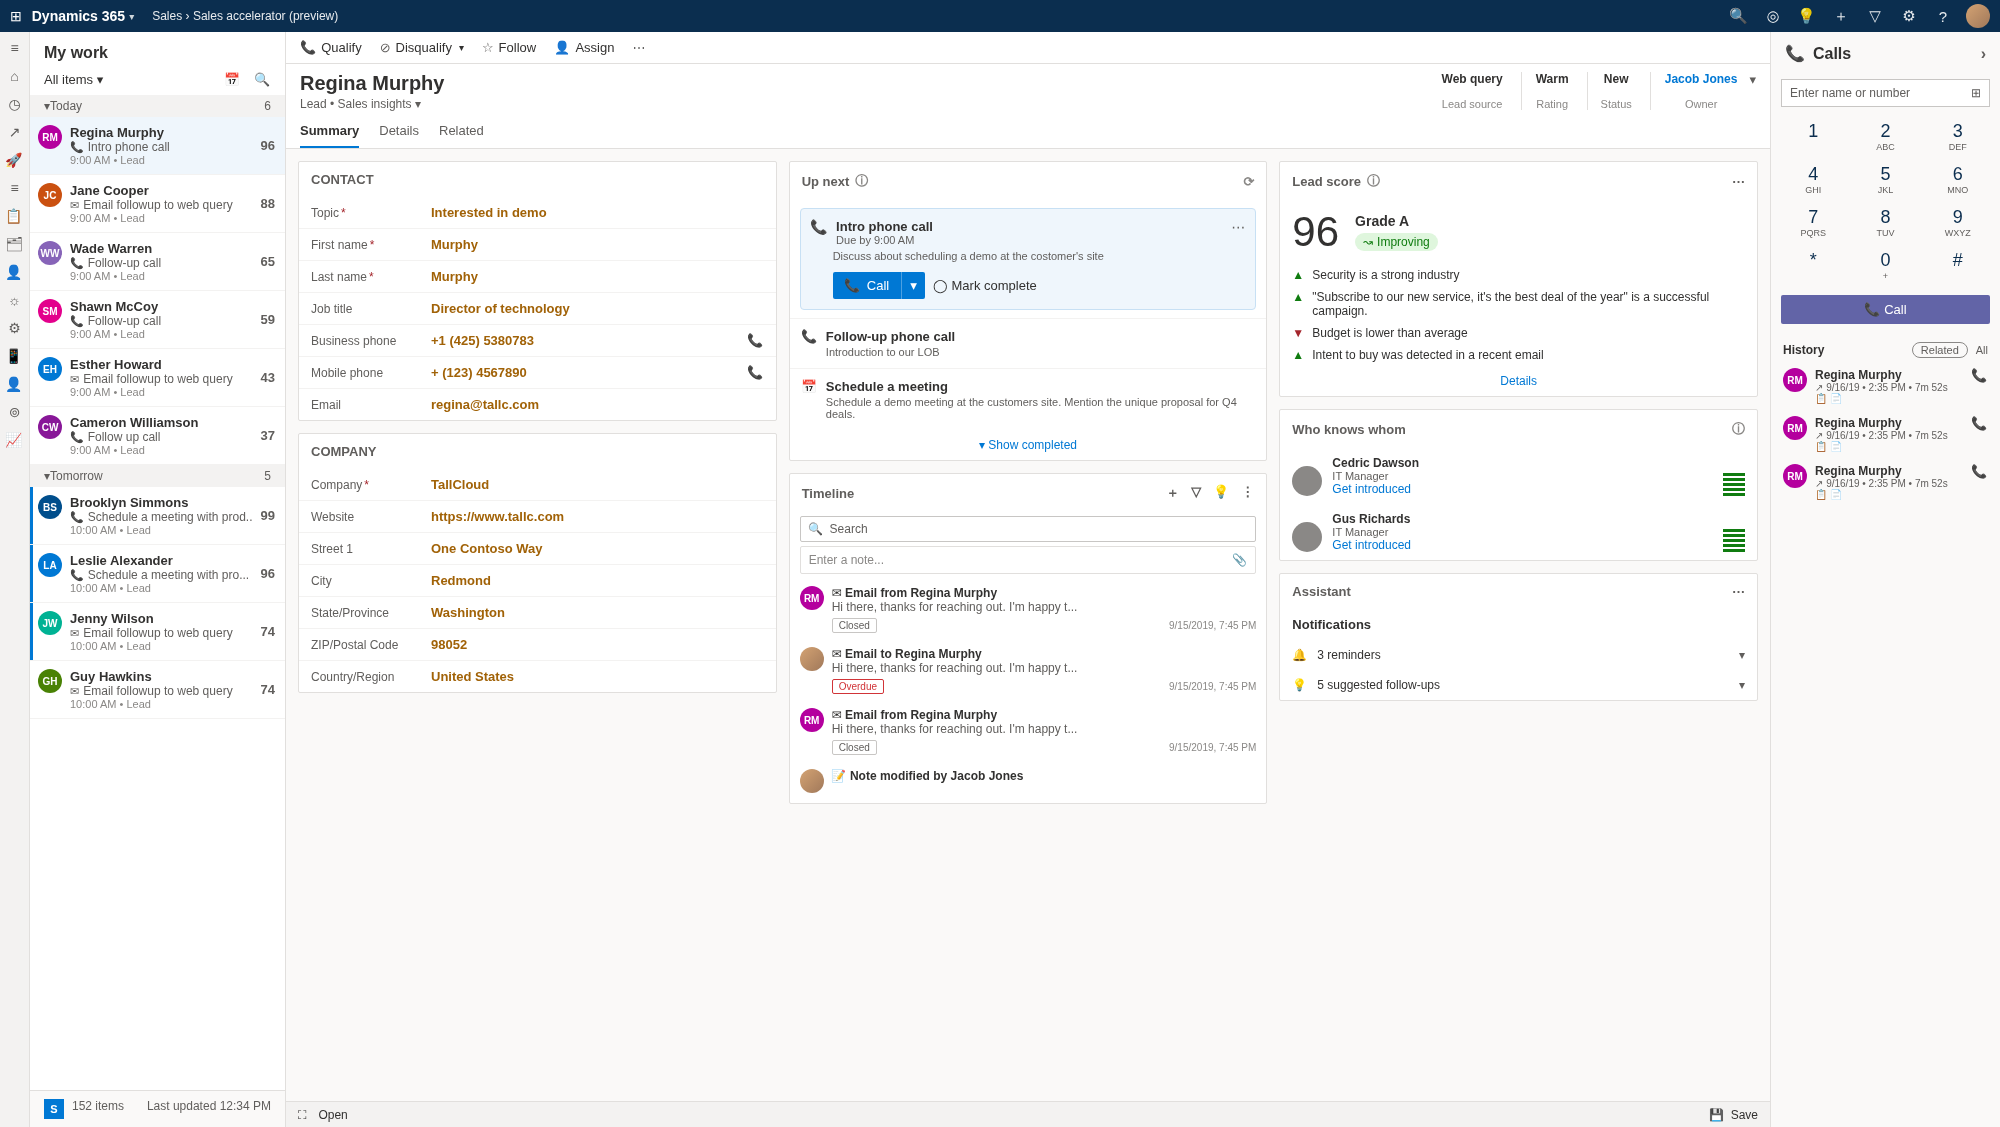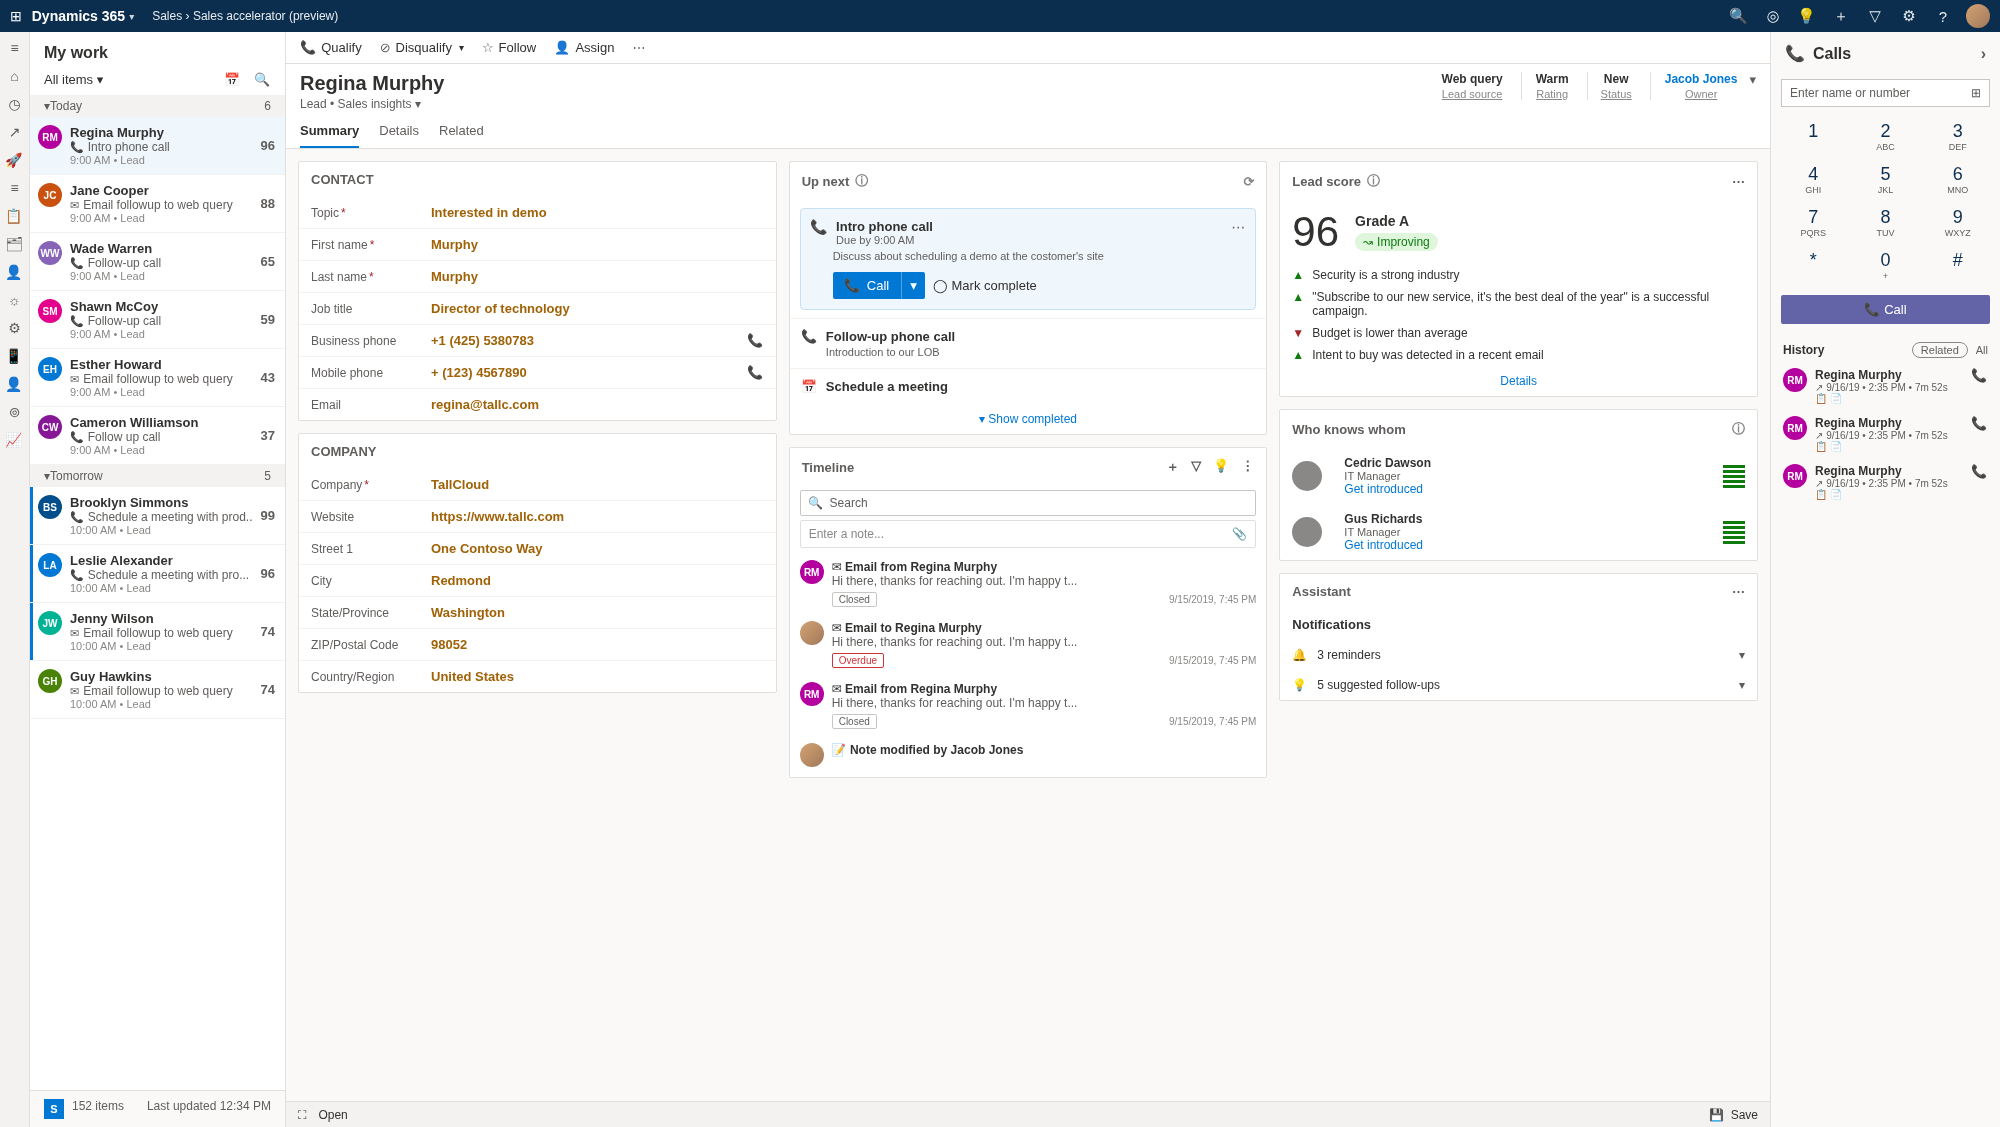--- a/index.html
+++ b/index.html
@@ -48,21 +48,21 @@
 .cmdbar .cmd { display: flex; align-items: center; gap: 5px; font-size: 13px; cursor: pointer; color: #323130; }
 .cmdbar .cmd .ico { font-size: 13px; color: #605e5c; }
 
 .record-head { display: flex; align-items: flex-start; padding: 8px 14px 4px; }
 .record-head .title { font-size: 20px; font-weight: 600; }
 .record-head .subtitle { font-size: 12px; color: #605e5c; margin-top: 2px; }
 .record-head .spacer { flex: 1; }
 .rh-fields { display: flex; gap: 18px; font-size: 11px; text-align: center; align-items: flex-end; }
 .rh-fields .f { display: flex; flex-direction: column; }
 .rh-fields .v { font-weight: 600; font-size: 12px; color: #323130; }
-.rh-fields .l { color: #8a8886; margin-top: 2px; text-decoration: underline; }
+.rh-fields .l { color: #8a8886; margin-top: 12px; }
 .rh-fields .owner .v { color: #0078d4; }
 .rh-chev { margin-left: 12px; color: #605e5c; cursor: pointer; }
 
 .tabs { display: flex; gap: 20px; padding: 0 14px; border-bottom: 1px solid #e1dfdd; }
 .tabs .tab { padding: 8px 0; font-size: 13px; color: #605e5c; cursor: pointer; }
 .tabs .tab.active { color: #323130; font-weight: 600; border-bottom: 2px solid #0078d4; }
 
 .content-scroll { flex: 1; overflow: auto; padding: 12px; background: #faf9f8; }
 .grid3 { display: grid; grid-template-columns: 1fr 1fr 1fr; gap: 12px; align-items: start; }
 .card { background: #fff; border: 1px solid #e1dfdd; border-radius: 2px; }
@@ -97,21 +97,21 @@
 .score-row { display: flex; align-items: center; gap: 16px; padding: 8px 12px; }
 .score-num { font-size: 42px; font-weight: 300; }
 .grade { font-weight: 600; font-size: 14px; }
 .improving { display: inline-flex; align-items: center; gap: 4px; background: #dff6dd; color: #107c10; padding: 2px 8px; border-radius: 10px; font-size: 12px; margin-top: 4px; }
 .score-line { display: flex; gap: 8px; padding: 4px 12px; font-size: 12px; }
 .score-line .tri-up { color: #107c10; }
 .score-line .tri-down { color: #a4262c; }
 .details-link { text-align: center; color: #0078d4; font-size: 12px; padding: 8px; cursor: pointer; }
 
 
-.wkw-row { display: flex; gap: 22px; padding: 8px 12px; align-items: center; }
+.wkw-row { display: flex; gap: 10px; padding: 8px 12px; align-items: flex-end; }
 .wkw-av { width: 30px; height: 30px; border-radius: 50%; background: #8a8886; }
 .wkw-bars { margin-left: auto; display: flex; flex-direction: column; gap: 2px; }
 .wkw-bars span { width: 22px; height: 3px; background: #107c10; }
 .wkw-name { font-weight: 600; font-size: 12px; }
 .wkw-title { font-size: 11px; color: #605e5c; }
 .wkw-link { font-size: 12px; color: #0078d4; cursor: pointer; }
 
 
 .tl-actions { margin-left: auto; display: flex; gap: 12px; color: #605e5c; }
 .tl-search { margin: 4px 10px; border: 1px solid #c8c6c4; border-radius: 2px; padding: 5px 8px; display: flex; align-items: center; gap: 6px; font-size: 12px; color: #605e5c; }
@@ -532,20 +532,21 @@
                       <div class="un-title">Follow-up phone call</div>
                       <div class="un-due" style="margin-top:2px">Introduction to our LOB</div>
                     </div>
                   </div>
                 </div>
                 <div class="upnext-sub">
                   <div class="un-row">
                     <span style="color:#605e5c">📅</span>
                     <div>
                       <div class="un-title">Schedule a meeting</div>
+                      <div class="un-due" style="margin-top:2px">Schedule a demo meeting at the customers site. Mention the unique proposal for Q4 deals.</div>
                     </div>
                   </div>
                 </div>
               </div>
             <div class="show-comp"><span>▾ </span><span>Show completed</span></div>
           </div>
 
           <div class="card" style="margin-top:12px">
             <div class="card-h">
               <span>Timeline</span>

